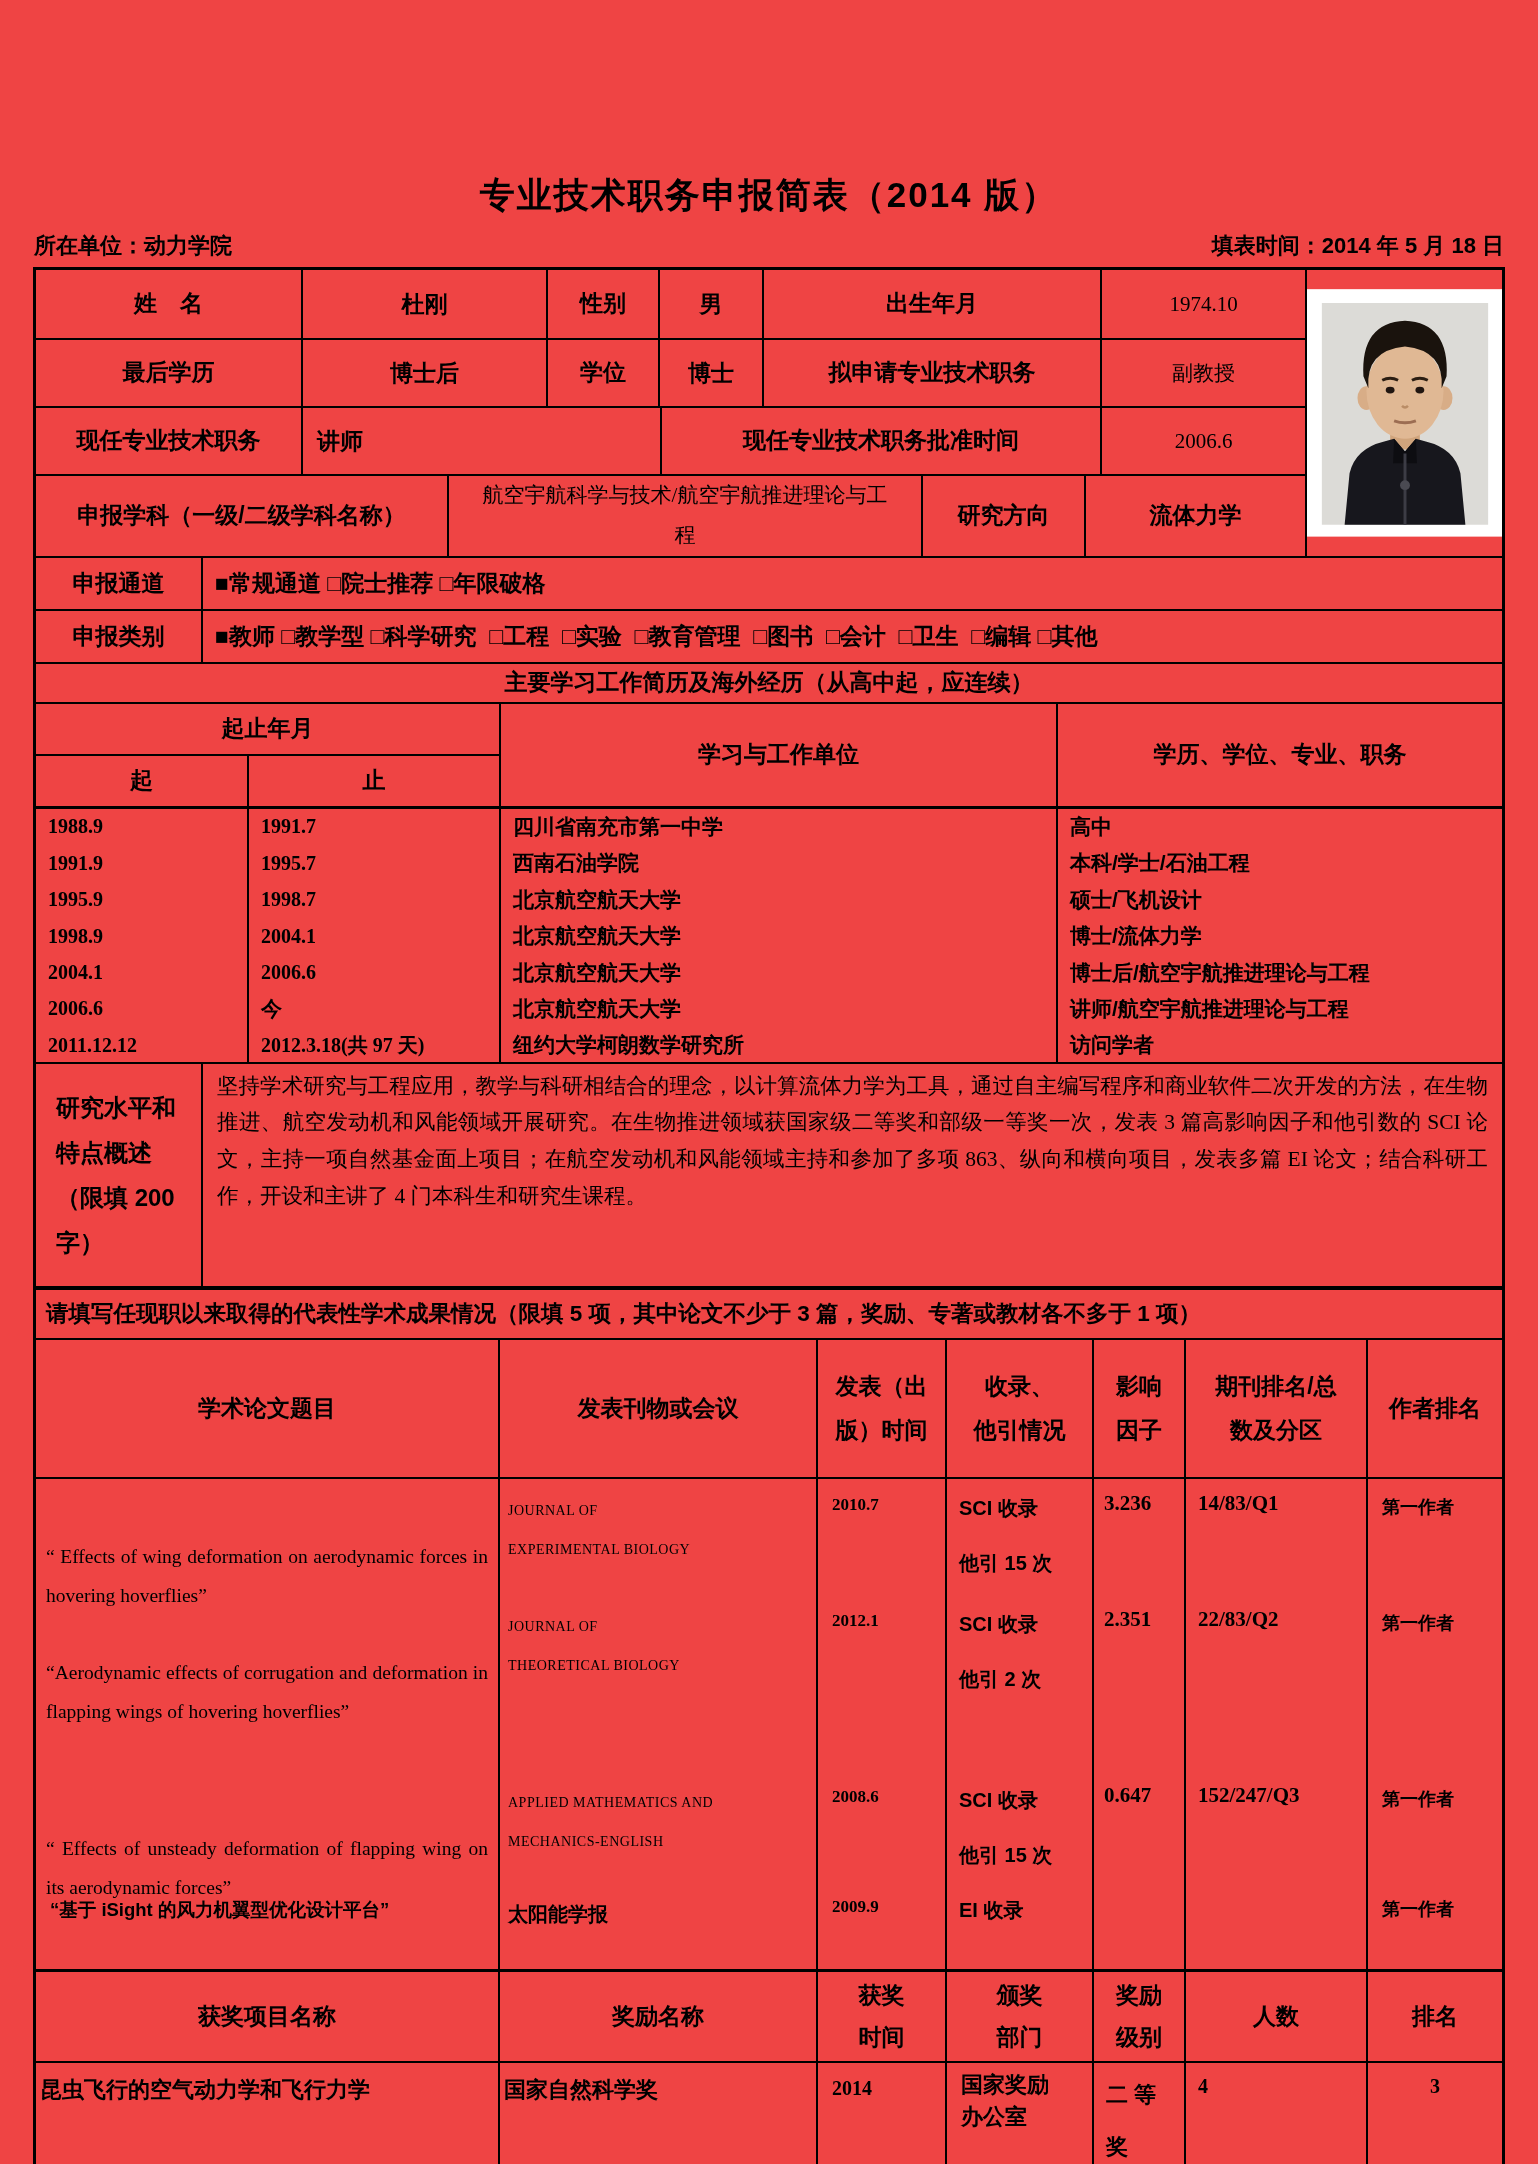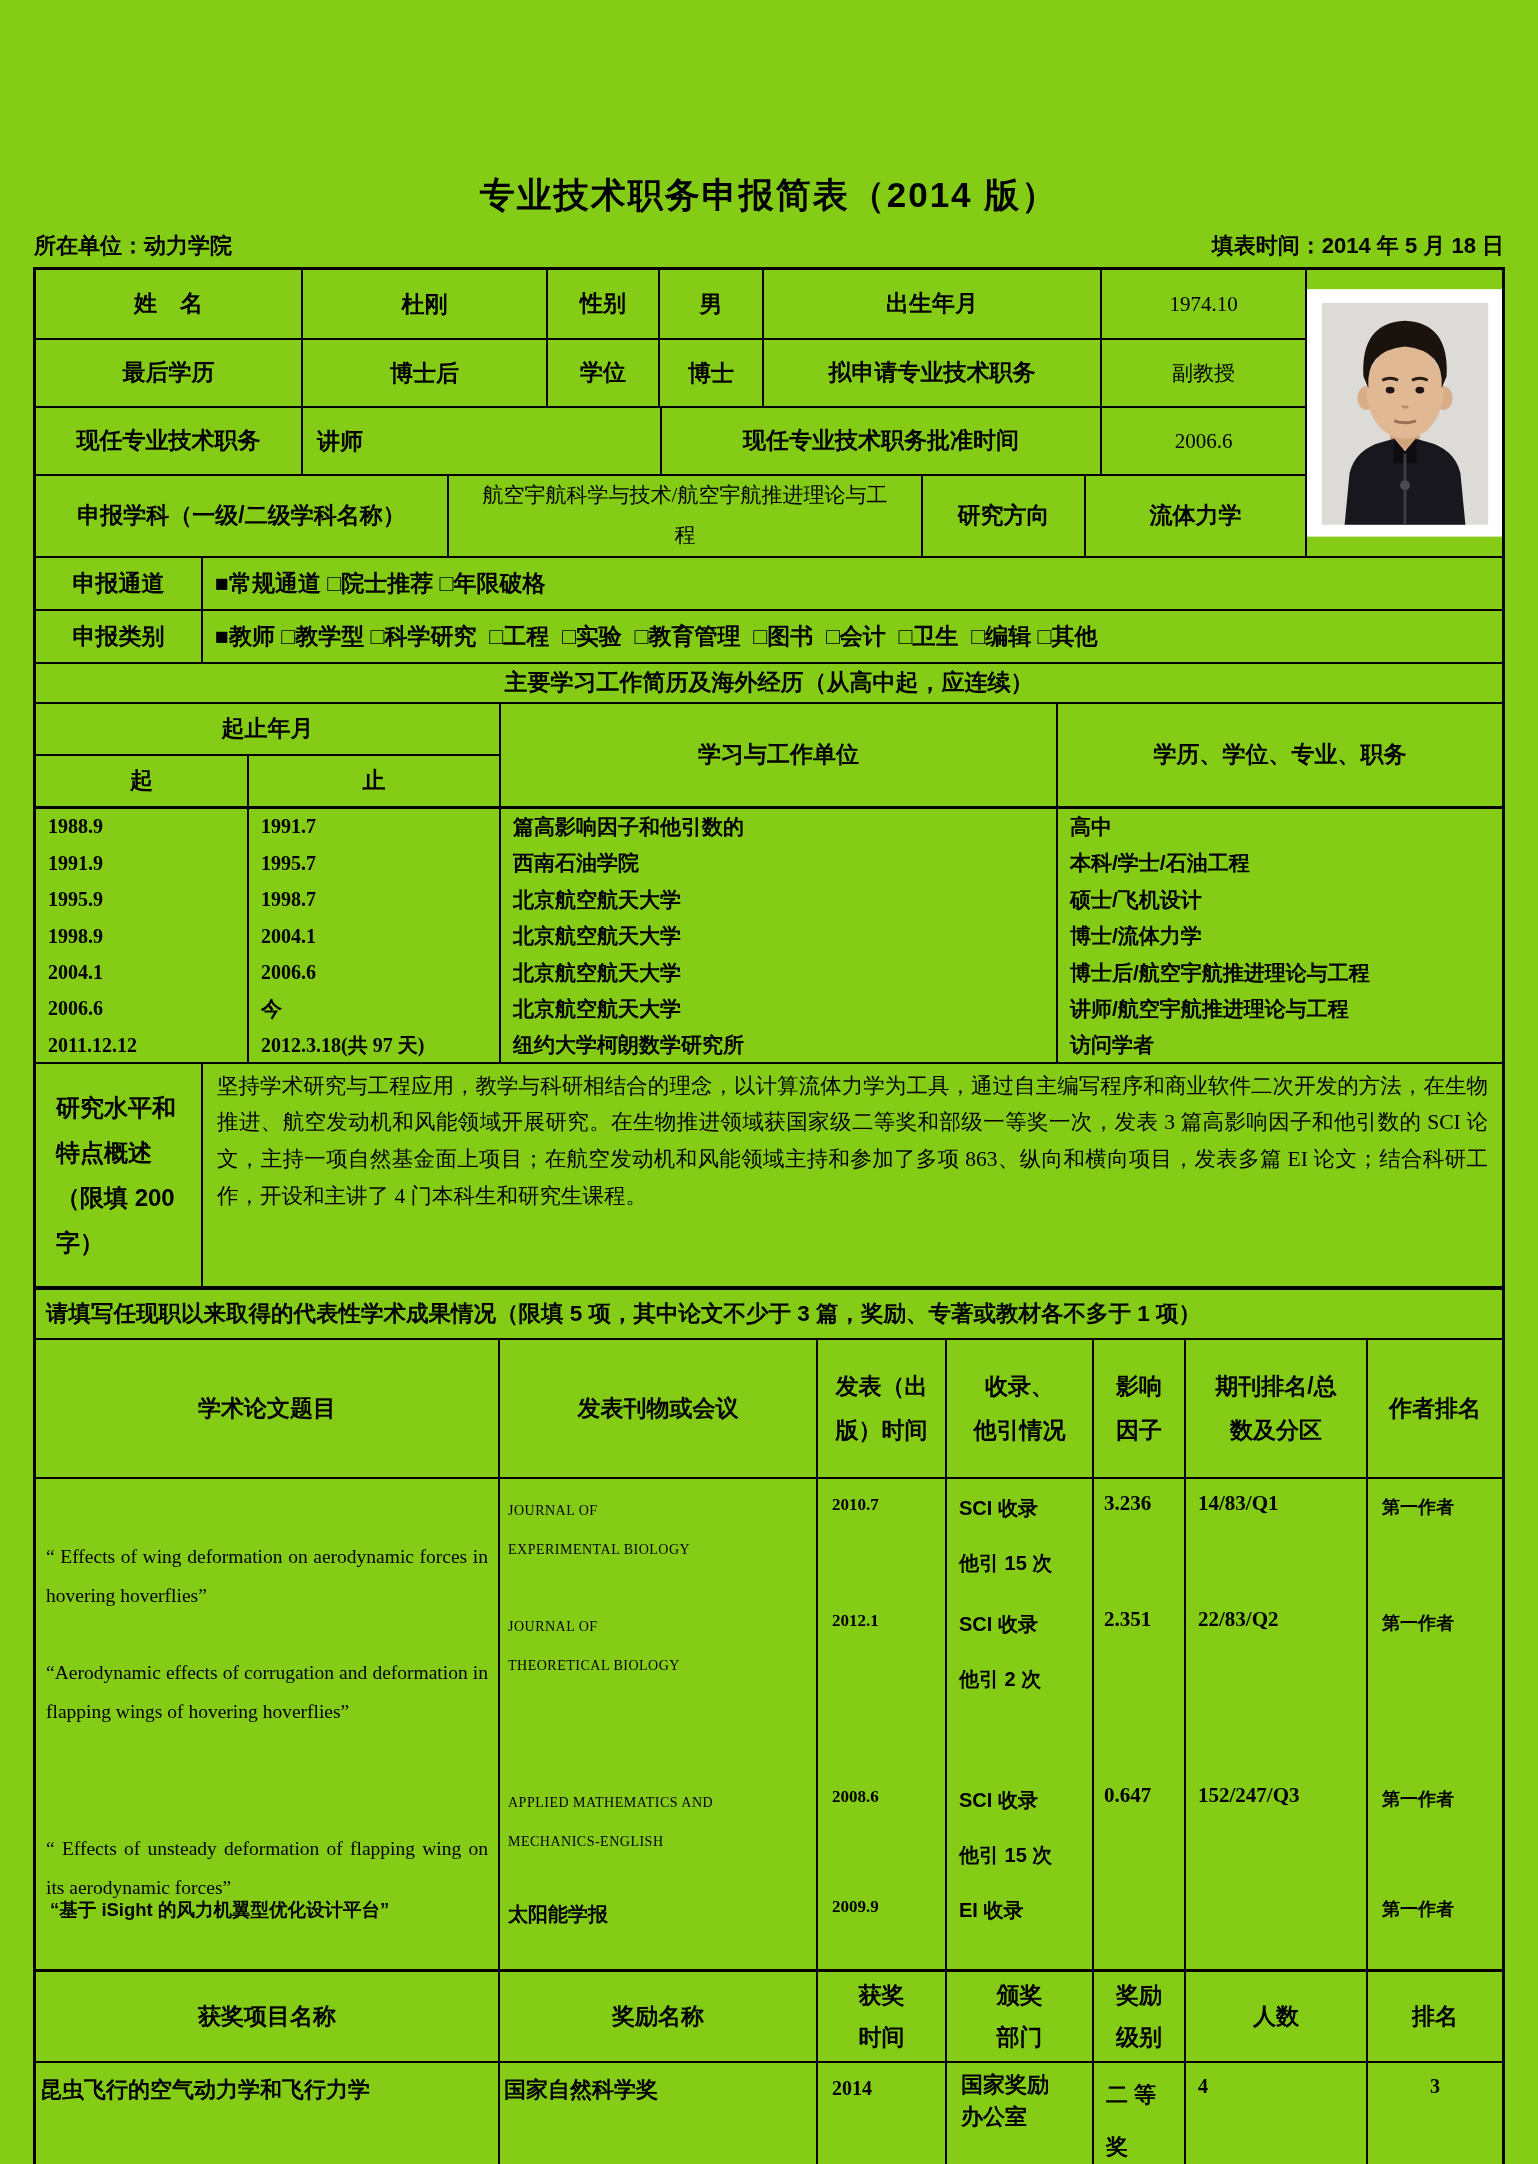--- a/index.html
+++ b/index.html
@@ -1,18 +1,18 @@
 <!DOCTYPE html>
 <html><head>
 <meta charset="utf-8">
 <style>
   * { margin:0; padding:0; box-sizing:border-box; }
   html,body { background:#ffffff; }
   .page {
-    position:relative; width:1538px; height:2164px; background:#84cc16;
+    position:relative; width:1538px; height:2164px; background:#ef4444;
     font-family:"Liberation Sans", sans-serif; color:#000; overflow:hidden;
   }
   .doc-title { padding-top:172px; text-align:center; font-size:35px; font-weight:bold; letter-spacing:2px; }
   .meta { display:flex; justify-content:space-between; margin:12px 34px 6px 34px; font-size:22px; font-weight:bold; }
 
   .form { margin:0 33px; border:3px solid #000; }
   .form > div + div { border-top:2px solid #000; }
   .r { display:flex; }
   .c { flex:0 0 auto; }
   .c + .c { border-left:2px solid #000; }
@@ -180,21 +180,21 @@
       <div class="c" style="flex-basis:252px">
         <div class="hl hl-date">1991.7</div>
         <div class="hl hl-date">1995.7</div>
         <div class="hl hl-date">1998.7</div>
         <div class="hl hl-date">2004.1</div>
         <div class="hl hl-date">2006.6</div>
         <div class="hl hl-txt">今</div>
         <div class="hl hl-date">2012.3.18(共 97 天)</div>
       </div>
       <div class="c" style="flex-basis:557px">
-        <div class="hl hl-txt">篇高影响因子和他引数的</div>
+        <div class="hl hl-txt">四川省南充市第一中学</div>
         <div class="hl hl-txt">西南石油学院</div>
         <div class="hl hl-txt">北京航空航天大学</div>
         <div class="hl hl-txt">北京航空航天大学</div>
         <div class="hl hl-txt">北京航空航天大学</div>
         <div class="hl hl-txt">北京航空航天大学</div>
         <div class="hl hl-txt">纽约大学柯朗数学研究所</div>
       </div>
       <div class="c grow">
         <div class="hl hl-txt">高中</div>
         <div class="hl hl-txt">本科/学士/石油工程</div>

